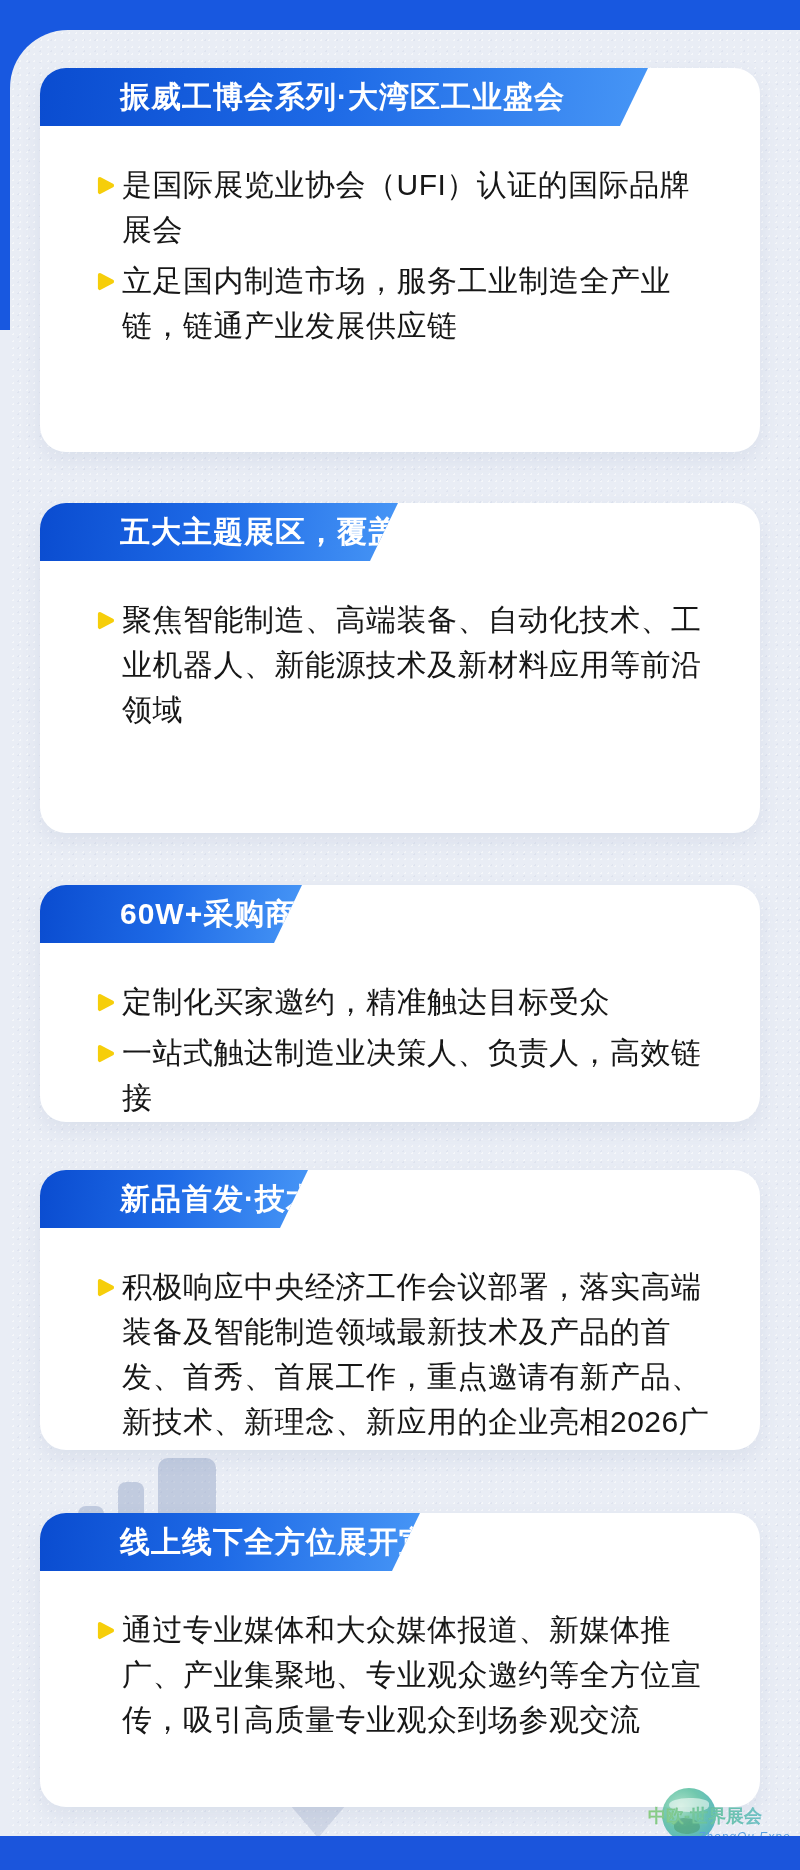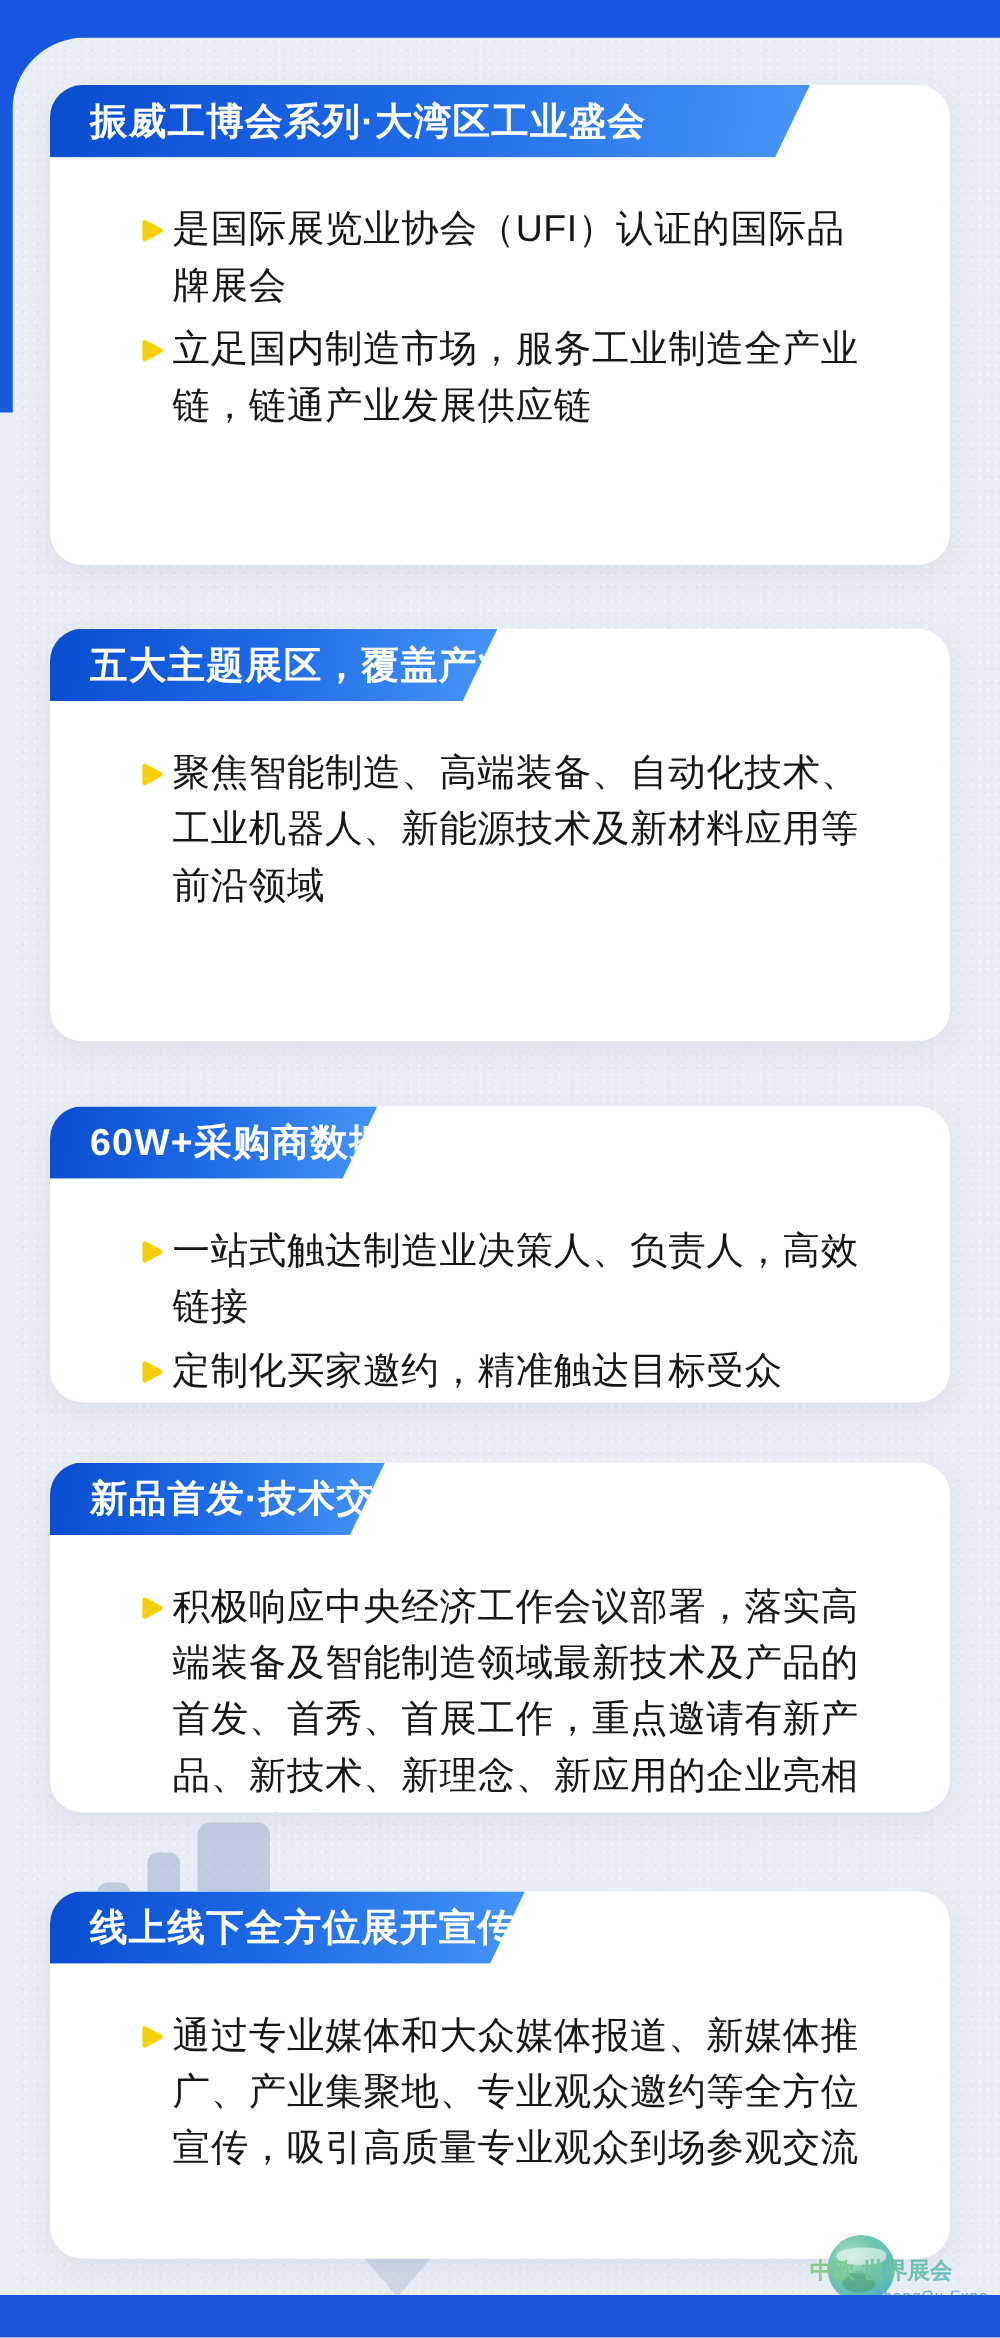--- a/index.html
+++ b/index.html
@@ -70,24 +70,25 @@
     clip-path:polygon(0 0,100% 0,calc(100% - 28px) 100%,0 100%);
   }
   .card1 .banner{width:608px;}
   .card2 .banner{width:358px;}
   .card3 .banner{width:262px;}
   .card4 .banner{width:268px;}
   .card5 .banner{width:380px;}
   .banner-title{
     color:#fff;font-size:30px;font-weight:700;letter-spacing:1px;
     white-space:nowrap;
+    margin-left:48px;
   }
 
   .bullets{
-    list-style:none;margin:16px;padding:19px 40px 0 42px;
+    list-style:none;margin:0;padding:36px 40px 0 42px;
   }
   .bullets li{
     position:relative;padding-left:40px;margin-bottom:6px;
     font-size:30px;line-height:45px;color:#171717;
     letter-spacing:.5px;
   }
   .arrow{
     position:absolute;left:14px;top:14px;width:19px;height:19px;
   }
 
@@ -174,27 +175,27 @@
 
   <section class="card card3">
     <div class="banner">
       <span class="banner-title">60W+采购商数据</span>
     </div>
     <ul class="bullets">
       <li>
         <svg class="arrow" viewBox="0 0 20 20">
             <path d="M4 3 L17 10 L4 17 Z" fill="#F6CE0A" stroke="#F6CE0A" stroke-width="4" stroke-linejoin="round"></path>
           </svg>
+        <span>定制化买家邀约，精准触达目标受众</span>
+      </li>
+      <li>
+        <svg class="arrow" viewBox="0 0 20 20">
+            <path d="M4 3 L17 10 L4 17 Z" fill="#F6CE0A" stroke="#F6CE0A" stroke-width="4" stroke-linejoin="round"></path>
+          </svg>
         <span>一站式触达制造业决策人、负责人，高效链接</span>
-      </li>
-      <li>
-        <svg class="arrow" viewBox="0 0 20 20">
-            <path d="M4 3 L17 10 L4 17 Z" fill="#F6CE0A" stroke="#F6CE0A" stroke-width="4" stroke-linejoin="round"></path>
-          </svg>
-        <span>定制化买家邀约，精准触达目标受众</span>
       </li>
       <li>
         
         
       </li>
     </ul>
   </section>
 
   <section class="card card4">
     <div class="banner">

